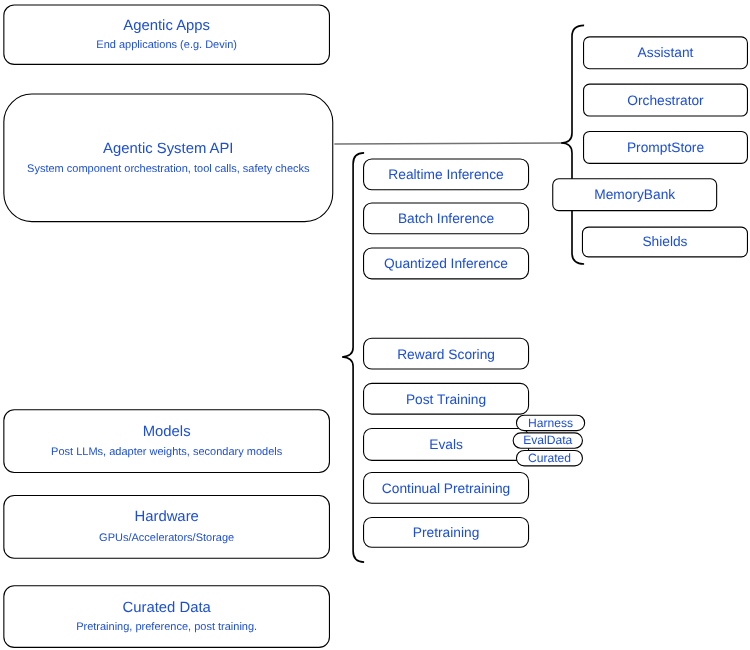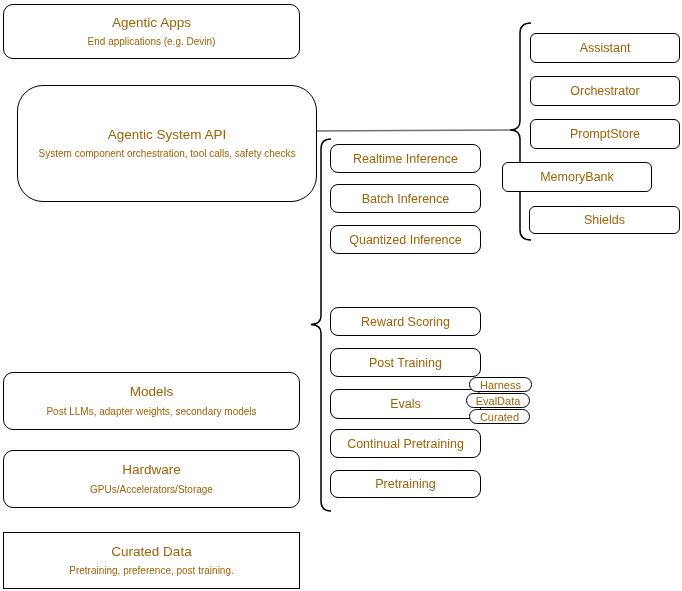--- a/index.html
+++ b/index.html
@@ -1,18 +1,18 @@
 <!DOCTYPE html>
 <html><head>
 <meta charset="utf-8">
 <style>
   html,body{margin:0;padding:0;background:#ffffff;}
   .canvas{
     position:relative;width:682px;height:591px;background:#ffffff;
-    font-family:"Liberation Sans", sans-serif;color:#a16207;overflow:hidden;
+    font-family:"Liberation Sans", sans-serif;color:#1d4ed8;overflow:hidden;
   }
   .links{position:absolute;left:0;top:0;width:682px;height:591px;z-index:1;}
   .node{
     position:absolute;background:#fff;border:1.5px solid #000;box-sizing:border-box;
     display:flex;flex-direction:column;align-items:center;justify-content:center;
     text-align:center;z-index:2;
   }
   .node .title{font-size:13.5px;line-height:1.2;white-space:nowrap;}
   .node .subtitle{font-size:10px;line-height:1.2;margin-top:5px;white-space:nowrap;}
   .chip{
@@ -35,37 +35,37 @@
     <path d="M 304,131 L 510,130" stroke="#737373" stroke-width="1.4" fill="none"></path>
     <path d="M 331,139 Q 321,139 321,149 L 321,316 Q 321,324 311,324.5 Q 321,325 321,333 L 321,501 Q 321,511 331,511" stroke="#000" stroke-width="1.5" fill="none"></path>
     <path d="M 531,23 Q 520,23 520,33 L 520,121 Q 520,130 510,130 Q 520,130 520,139 L 520,230 Q 520,240 531,240" stroke="#000" stroke-width="1.5" fill="none"></path>
   </svg>
 
   <div class="node" style="left:3px;top:4px;width:297px;height:55px;border-radius:10px;">
     <div class="title">Agentic Apps</div>
     <div class="subtitle">End applications (e.g. Devin)</div>
   </div>
 
-  <div class="node" style="left:17px;top:85px;width:300px;height:117px;border-radius:26px;">
+  <div class="node" style="left:3px;top:85px;width:300px;height:117px;border-radius:26px;">
     <div class="title">Agentic System API</div>
     <div class="subtitle">System component orchestration, tool calls, safety checks</div>
   </div>
 
 
   <div class="node" style="left:3px;top:372px;width:297px;height:58px;border-radius:10px;">
     <div class="title">Models</div>
     <div class="subtitle">Post LLMs, adapter weights, secondary models</div>
   </div>
 
   <div class="node" style="left:3px;top:450px;width:297px;height:58px;border-radius:10px;">
     <div class="title">Hardware</div>
     <div class="subtitle">GPUs/Accelerators/Storage</div>
   </div>
 
-  <div class="node" style="left:3px;top:532px;width:297px;height:57px;border-radius:0;">
+  <div class="node" style="left:3px;top:532px;width:297px;height:57px;border-radius:10px;">
     <div class="title">Curated Data</div>
     <div class="subtitle">Pretraining, preference, post training.</div>
   </div>
 
   <div class="chip" style="left:330px;top:144px;width:151px;height:29px;">Realtime Inference</div>
   <div class="chip" style="left:330px;top:184px;width:151px;height:29px;">Batch Inference</div>
   <div class="chip" style="left:330px;top:225px;width:151px;height:29px;">Quantized Inference</div>
   <div class="chip" style="left:330px;top:307px;width:151px;height:29px;">Reward Scoring</div>
   <div class="chip" style="left:330px;top:348px;width:151px;height:29px;">Post Training</div>
   <div class="chip" style="left:330px;top:389px;width:151px;height:30px;">Evals</div>

